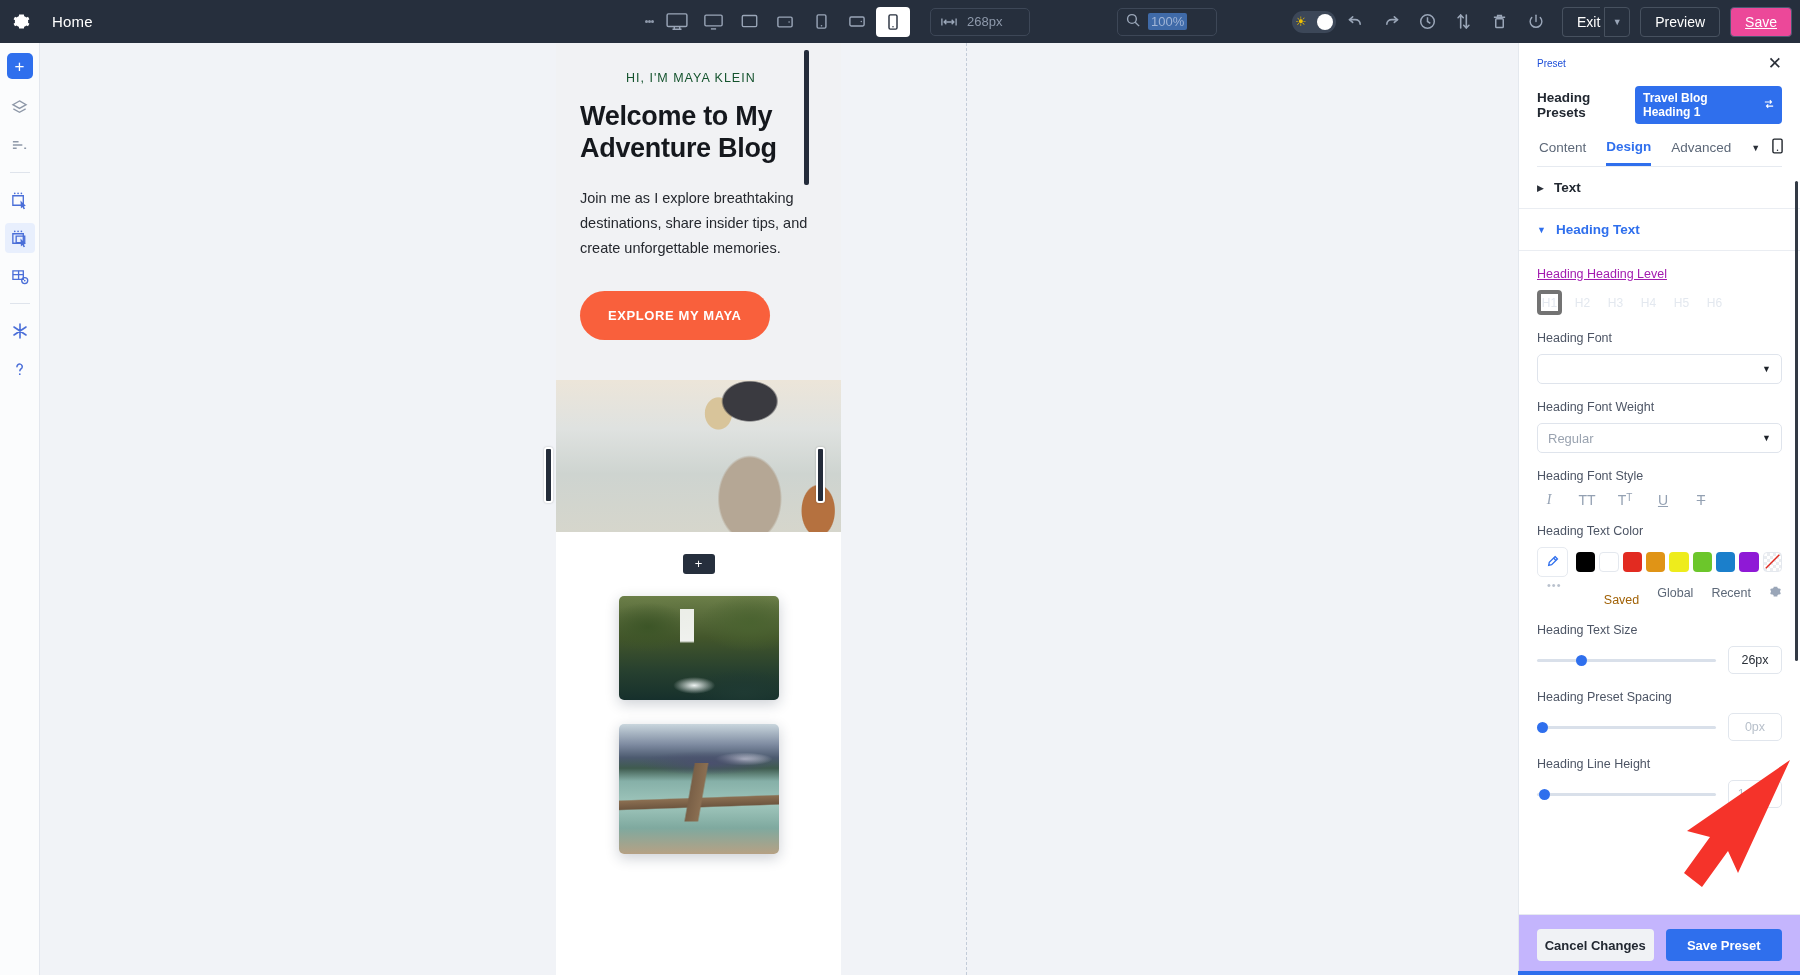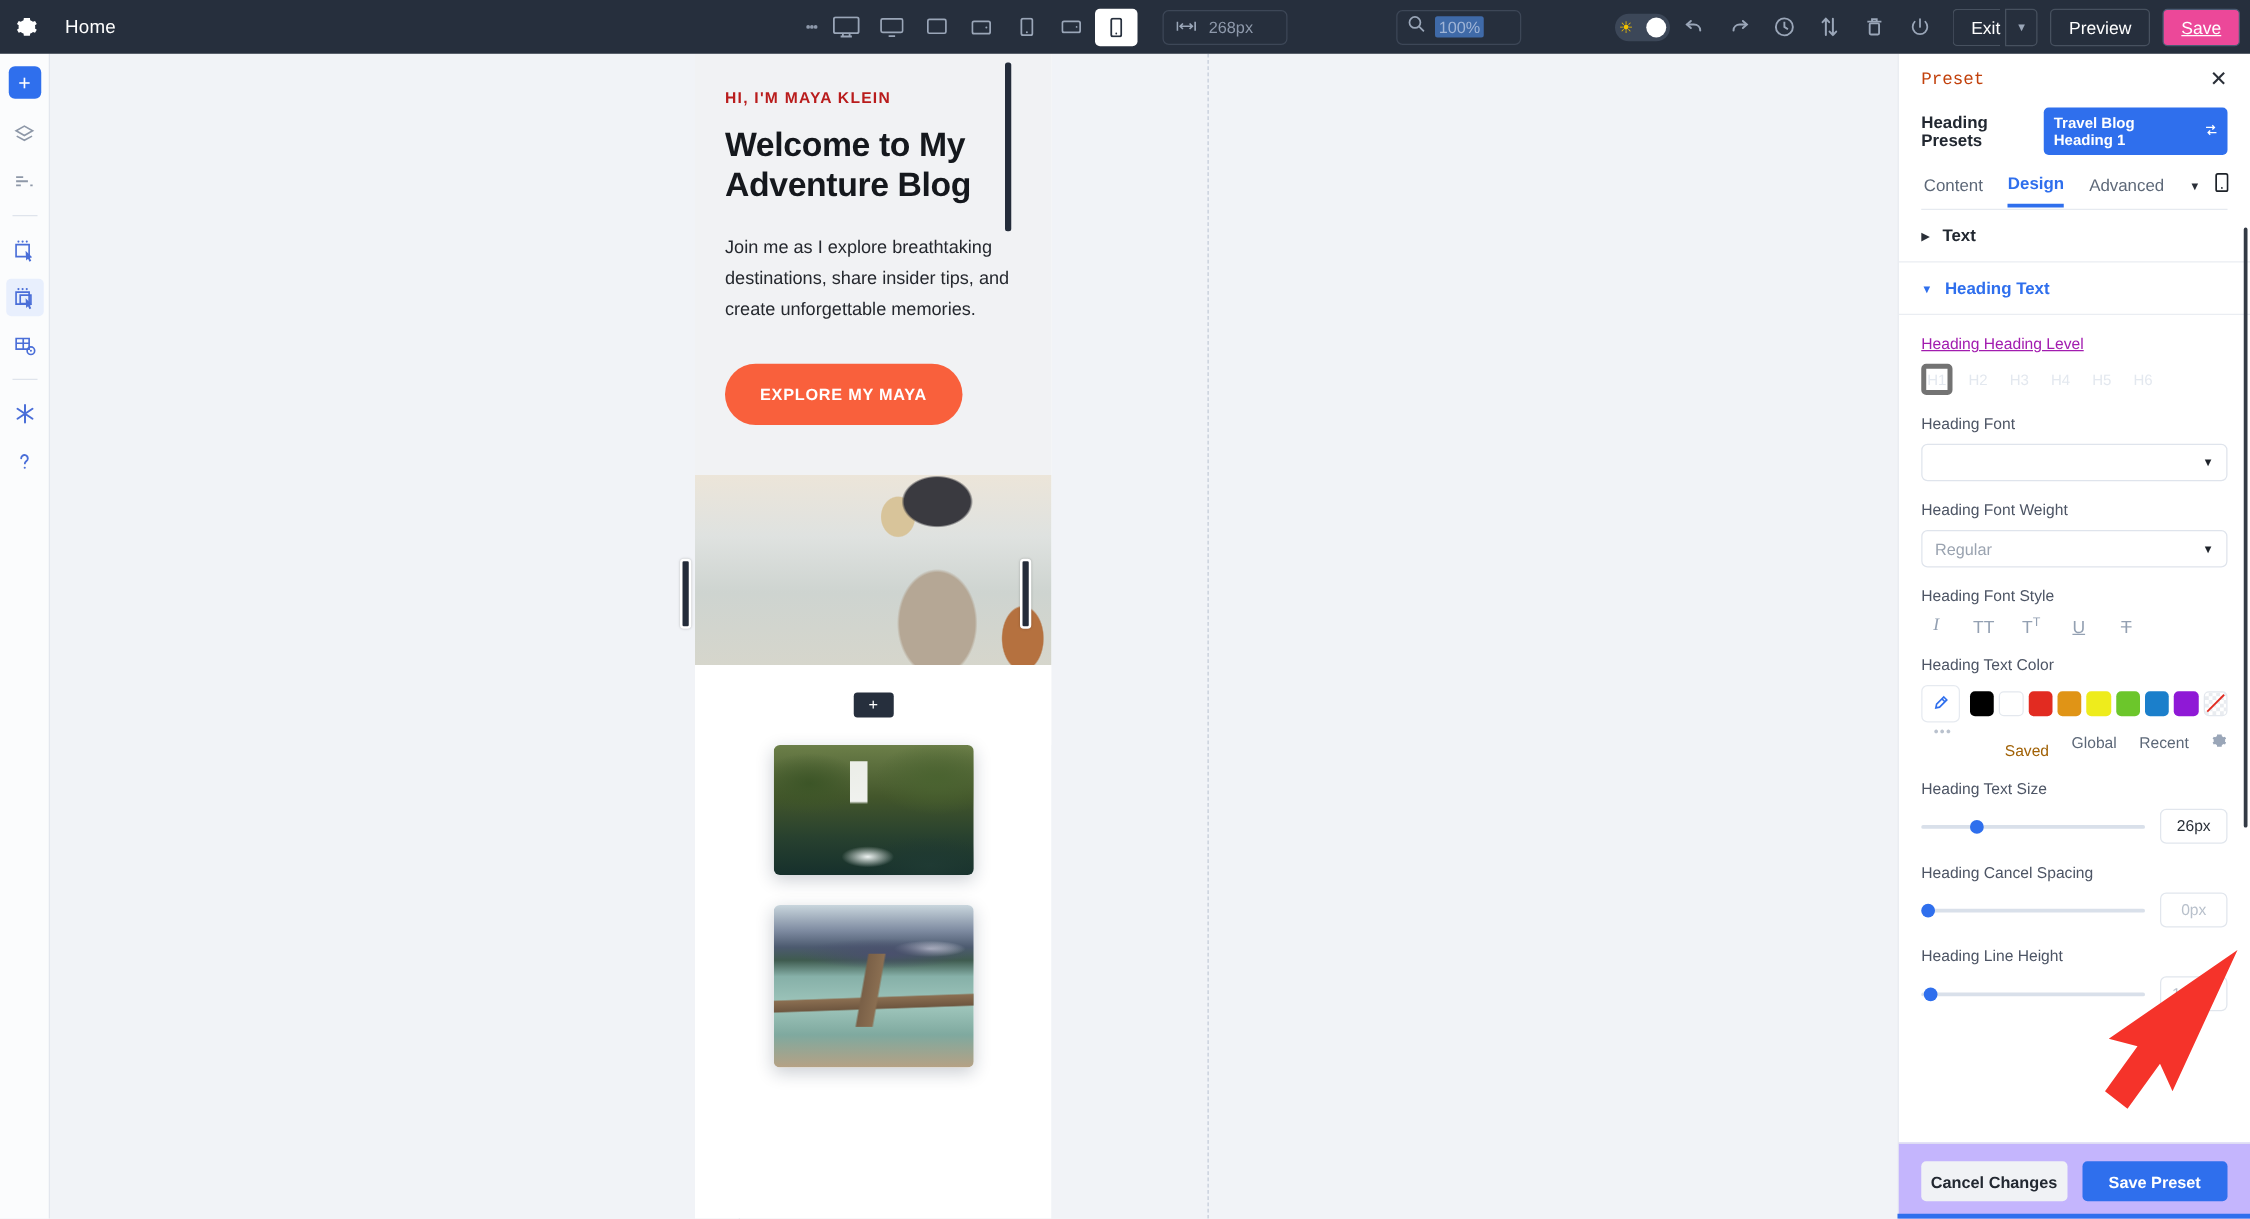--- a/index.html
+++ b/index.html
@@ -89,21 +89,21 @@
   
   .canvas-wrap {
     position:absolute; left:40px; top:43px; width:1478px; height:932px;
     background:#f1f3f7; overflow:hidden;
   }
   .guide { position:absolute; top:0; bottom:0; width:0; border-left:1px dashed #c3cbd8; }
   .site {
     position:absolute; left: 516px; top:0; width: 285px; background:#fff; min-height:932px;
   }
   .hero { background:#f1f2f4; padding: 28px 24px 40px 24px; }
-  .eyebrow { color:#b91c1c; font-size:12.5px; font-weight:bold; letter-spacing:1px; }
+  .eyebrow { color:#14532d; font-size:12.5px; font-weight:normal; letter-spacing:1px;margin-left:46px; }
   .h1 {
     font-size:27px; line-height:1.17; font-weight:bold; color:#15181d; margin-top:16px;
     letter-spacing:-0.3px;
   }
   .ptext { font-size:14.5px; line-height:1.72; color:#25282e; margin-top:22px; }
   .cta {
     margin-top:30px; display:inline-block; background:#f9603c; color:#fff;
     font-size:13px; font-weight:bold; letter-spacing:.6px; padding:17px 28px; border-radius:30px;
   }
 
@@ -156,21 +156,21 @@
     border:2px solid #fff; box-shadow:0 0 2px rgba(0,0,0,.25);
   }
 
   
   .rp {
     position:absolute; right:0; top:43px; width:282px; height:932px; background:#fff;
     border-left:1px solid #e4e8ee; display:flex; flex-direction:column; z-index:25;
   }
   .rp-head { padding: 12px 18px 0 18px; }
   .rp-row1 { display:flex; align-items:center; justify-content:space-between; }
-  .rp-preset { font-size:14px; color:#c2410c;font-family:Liberation Mono, monospace; }
+  .rp-preset { font-size:10px; color:#1d4ed8; }
   .rp-x { color:#2a2f38; font-size:17px; line-height:1; }
   .rp-row2 { display:flex; align-items:center; justify-content:space-between; margin-top:14px; }
   .rp-ptitle { font-size:13.5px; font-weight:bold; color:#222831; }
   .badge {
     background:#2f6fed; color:#fff; font-size:12px; font-weight:bold; border-radius:4px;
     padding: 5px 8px; display:flex; align-items:center; gap:6px;
   }
   .tabs { display:flex; align-items:center; gap:20px; margin-top:14px; border-bottom:1px solid #e6eaf0; padding-left:2px;}
   .tab { font-size:13.5px; color:#5d6878; padding-bottom:9px; }
   .tab.active { color:#2f6fed; font-weight:bold; border-bottom:3px solid #2f6fed; }
@@ -600,21 +600,21 @@
         <div class="sliderow">
           <div class="slider">
             <div class="strack"></div>
               <div class="sknob" style="left:22%"></div>
           </div>
           <div class="numbox">26px</div>
         </div>
       </div>
 
       <div class="field">
-        <div class="flabel">Heading Cancel Spacing</div>
+        <div class="flabel">Heading Preset Spacing</div>
         <div class="sliderow">
           <div class="slider">
             <div class="strack"></div>
               <div class="sknob" style="left:0%"></div>
           </div>
           <div class="numbox ph">0px</div>
         </div>
       </div>
 
       <div class="field">

